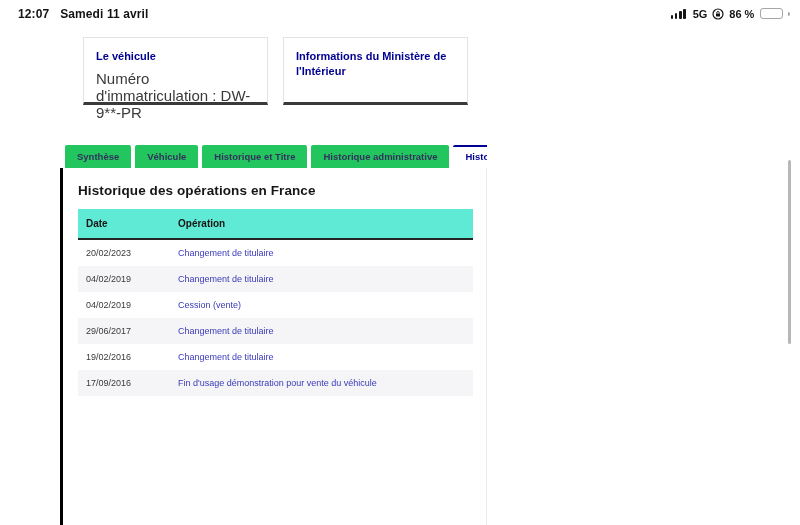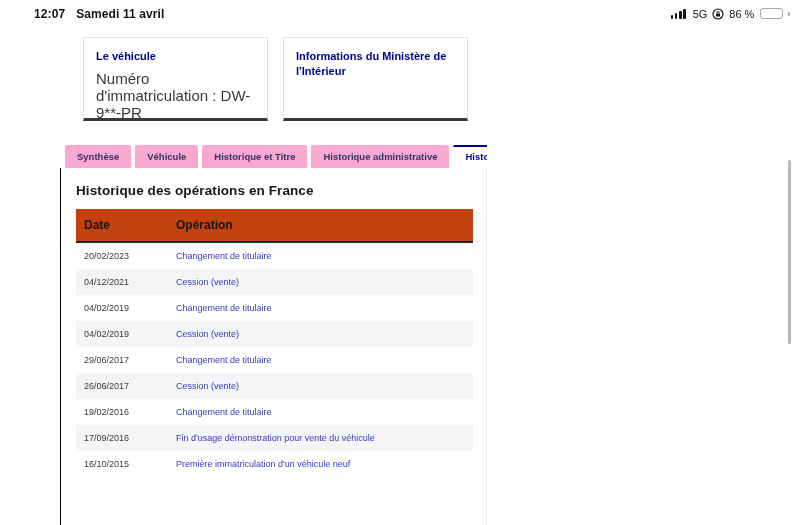--- a/index.html
+++ b/index.html
@@ -6,63 +6,63 @@
   html,body { width:800px; height:525px; }
   body {
     position:relative; overflow:hidden; background:#fff;
     font-family:"Liberation Sans", sans-serif; color:#161616;
   }
 
   
   .status-bar {
     position:absolute; top:0; left:0; right:0; height:24px;
     display:flex; justify-content:space-between; align-items:center;
-    padding:3px 10px 0 34px; color:#141416;
+    padding:3px 10px 0 18px; color:#141416;
   }
   .sb-left { display:flex; gap:11px; font-size:12px; font-weight:700; letter-spacing:.1px; }
   .sb-left .sb-date { font-weight:600; }
-  .sb-right { display:flex; align-items:center; gap:5px; font-size:11px; font-weight:400; }
+  .sb-right { display:flex; align-items:center; gap:5px; font-size:11px; font-weight:700; }
   .bars { display:flex; align-items:flex-end; gap:1.5px; height:10px; margin-right:2px; }
   .bar { width:2.6px; background:#141416; border-radius:1px; }
   .bar1{height:4px}.bar2{height:6px}.bar3{height:8px}.bar4{height:10px}
   .battery { width:23px; height:11px; border:1px solid rgba(20,20,22,.38); border-radius:3px; padding:1px; margin-left:1px; }
   .battery-fill { width:86%; height:100%; background:#141416; border-radius:1.5px; }
   .battery-tip { width:1.6px; height:4px; background:rgba(20,20,22,.4); border-radius:0 2px 2px 0; }
 
   
   .cards { position:absolute; left:83px; top:37px; display:flex; gap:15px; }
   .card {
-    width:185px; height:84px; background:#fff;
+    width:185px; height:68px; background:#fff;
     border:1px solid #e3e3e6; border-bottom:3px solid #3a3a3a;
     padding:11px 12px;
   }
   .card-title { font-size:11px; font-weight:700; color:#000091; line-height:1.32; margin-bottom:6px; }
   .card-sub { font-size:15px; color:#3a3a3a; }
 
   
   .tab-panel { position:absolute; left:60px; top:145px; width:427px; height:380px; }
   .tab-list { display:flex; gap:4px; padding-left:5px; width:427px; overflow:hidden; }
   .tab {
     flex:0 0 auto; font-size:9.5px; font-weight:700; color:#32325d;
-    background:#f9a8d4; padding:6px 12px; border-radius:2px 2px 0 0;
+    background:#22c55e; padding:6px 12px; border-radius:2px 2px 0 0;
     white-space:nowrap; cursor:pointer;
   }
   .tab.active { background:#fff; color:#000091; border-top:2px solid #000091; padding-top:4px; }
 
   .panel-body {
     background:#fff; height:358px;
-    border-left:1px solid #000000; border-right:1px solid #ececee;
+    border-left:3px solid #000000; border-right:1px solid #ececee;
     padding:15px 13px 0 15px;
   }
   .panel-title { font-size:13.5px; font-weight:700; color:#161616; margin-bottom:11px; letter-spacing:.1px; }
 
   
   table { width:100%; border-collapse:collapse; }
   thead th {
-    background:#c2410c; text-align:left; font-size:12px; font-weight:700;
+    background:#5eead4; text-align:left; font-size:10px; font-weight:700;
     color:#161616; padding:9px 8px; border-bottom:2px solid #242424;
   }
   th.col-date { width:92px; }
   tbody td { padding:8px 8px; font-size:9px; }
   tbody tr:nth-child(even) { background:#f5f5f8; }
   td.cell-date { color:#3a3a3a; }
   td.cell-op { color:#3a3ab8;margin-left:24px; }
 
   
   .scrollbar {
@@ -126,50 +126,38 @@
           <th class="col-date">Date</th>
           <th>Opération</th>
         </tr>
       </thead>
       <tbody>
           <tr class="history-row">
         <td class="cell-date">20/02/2023</td>
         <td class="cell-op">Changement de titulaire</td>
       </tr>
           <tr class="history-row">
-        <td class="cell-date">04/12/2021</td>
-        <td class="cell-op">Cession (vente)</td>
-      </tr>
-          <tr class="history-row">
         <td class="cell-date">04/02/2019</td>
         <td class="cell-op">Changement de titulaire</td>
       </tr>
           <tr class="history-row">
         <td class="cell-date">04/02/2019</td>
         <td class="cell-op">Cession (vente)</td>
       </tr>
           <tr class="history-row">
         <td class="cell-date">29/06/2017</td>
         <td class="cell-op">Changement de titulaire</td>
       </tr>
           <tr class="history-row">
-        <td class="cell-date">26/06/2017</td>
-        <td class="cell-op">Cession (vente)</td>
-      </tr>
-          <tr class="history-row">
         <td class="cell-date">19/02/2016</td>
         <td class="cell-op">Changement de titulaire</td>
       </tr>
           <tr class="history-row">
         <td class="cell-date">17/09/2016</td>
         <td class="cell-op">Fin d'usage démonstration pour vente du véhicule</td>
-      </tr>
-          <tr class="history-row">
-        <td class="cell-date">16/10/2015</td>
-        <td class="cell-op">Première immatriculation d'un véhicule neuf</td>
       </tr>
         </tbody>
     </table>
 
   </div>
 </div>
 
 <div class="scrollbar"></div>
 
 </body></html>

